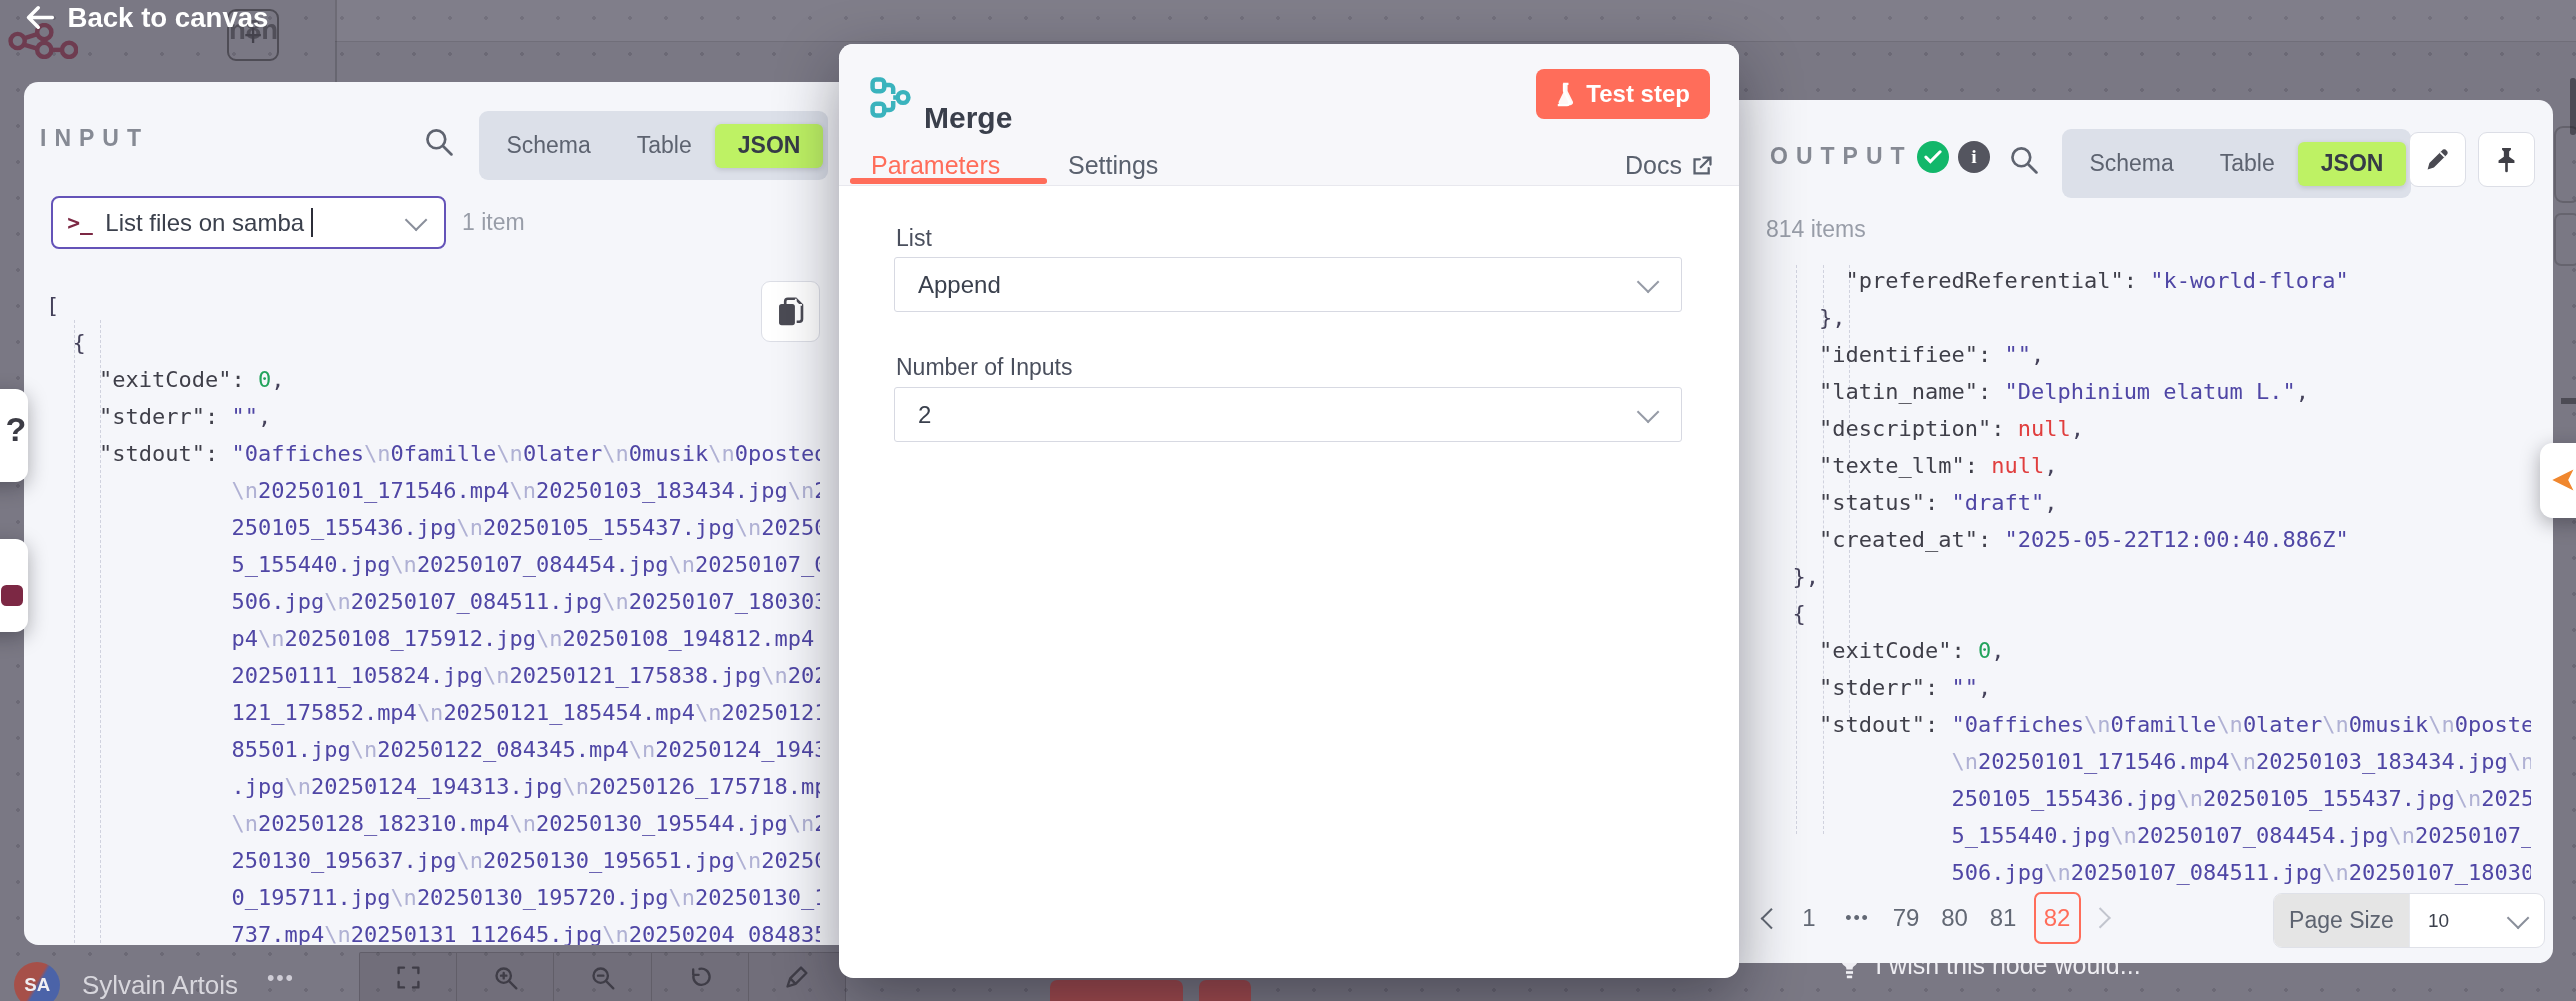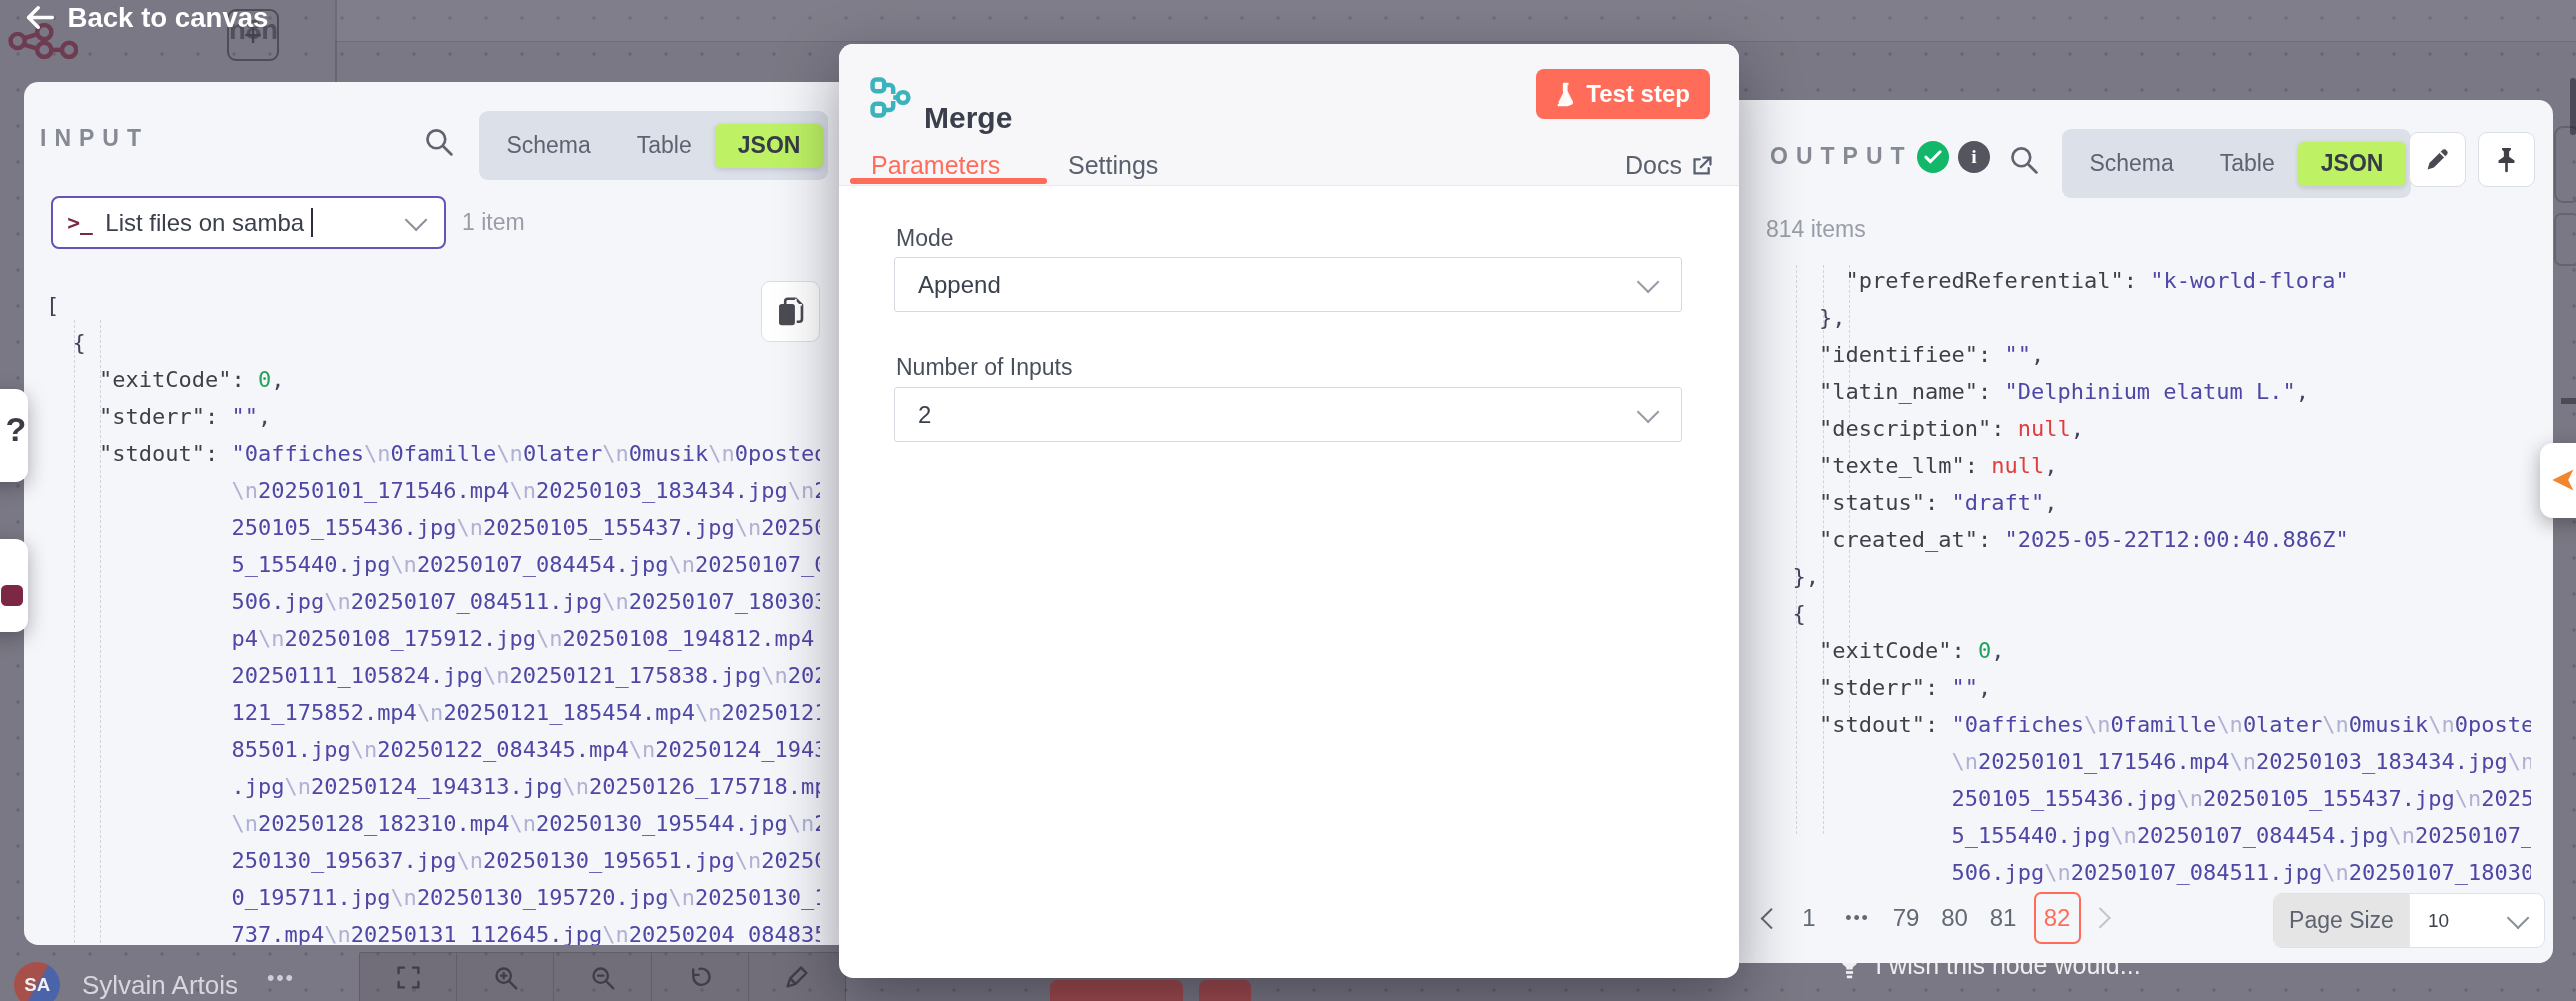--- a/index.html
+++ b/index.html
@@ -290,21 +290,21 @@
     <div class="tab tab-params">Parameters</div>
     <div class="tab tab-settings">Settings</div>
     <div class="tab-underline"></div>
     <div class="docs-link">
       <span>Docs</span>
       <svg width="23" height="23" viewBox="0 0 26 26">
         <path d="M10 6 H4 V22 H20 V16 M14 4 H22 V12 M22 4 L11 15" fill="none" stroke="#5a616e" stroke-width="2.6" stroke-linecap="round"></path>
       </svg>
     </div>
 
-    <div class="field-label" style="top:181px">Mode</div>
+    <div class="field-label" style="top:181px">List</div>
     <div class="fld-select" style="top:213px">
       <span>Append</span>
       <span class="chev"></span>
     </div>
 
     <div class="field-label" style="top:310px">Number of Inputs</div>
     <div class="fld-select" style="top:343px">
       <span>2</span>
       <span class="chev"></span>
     </div>

